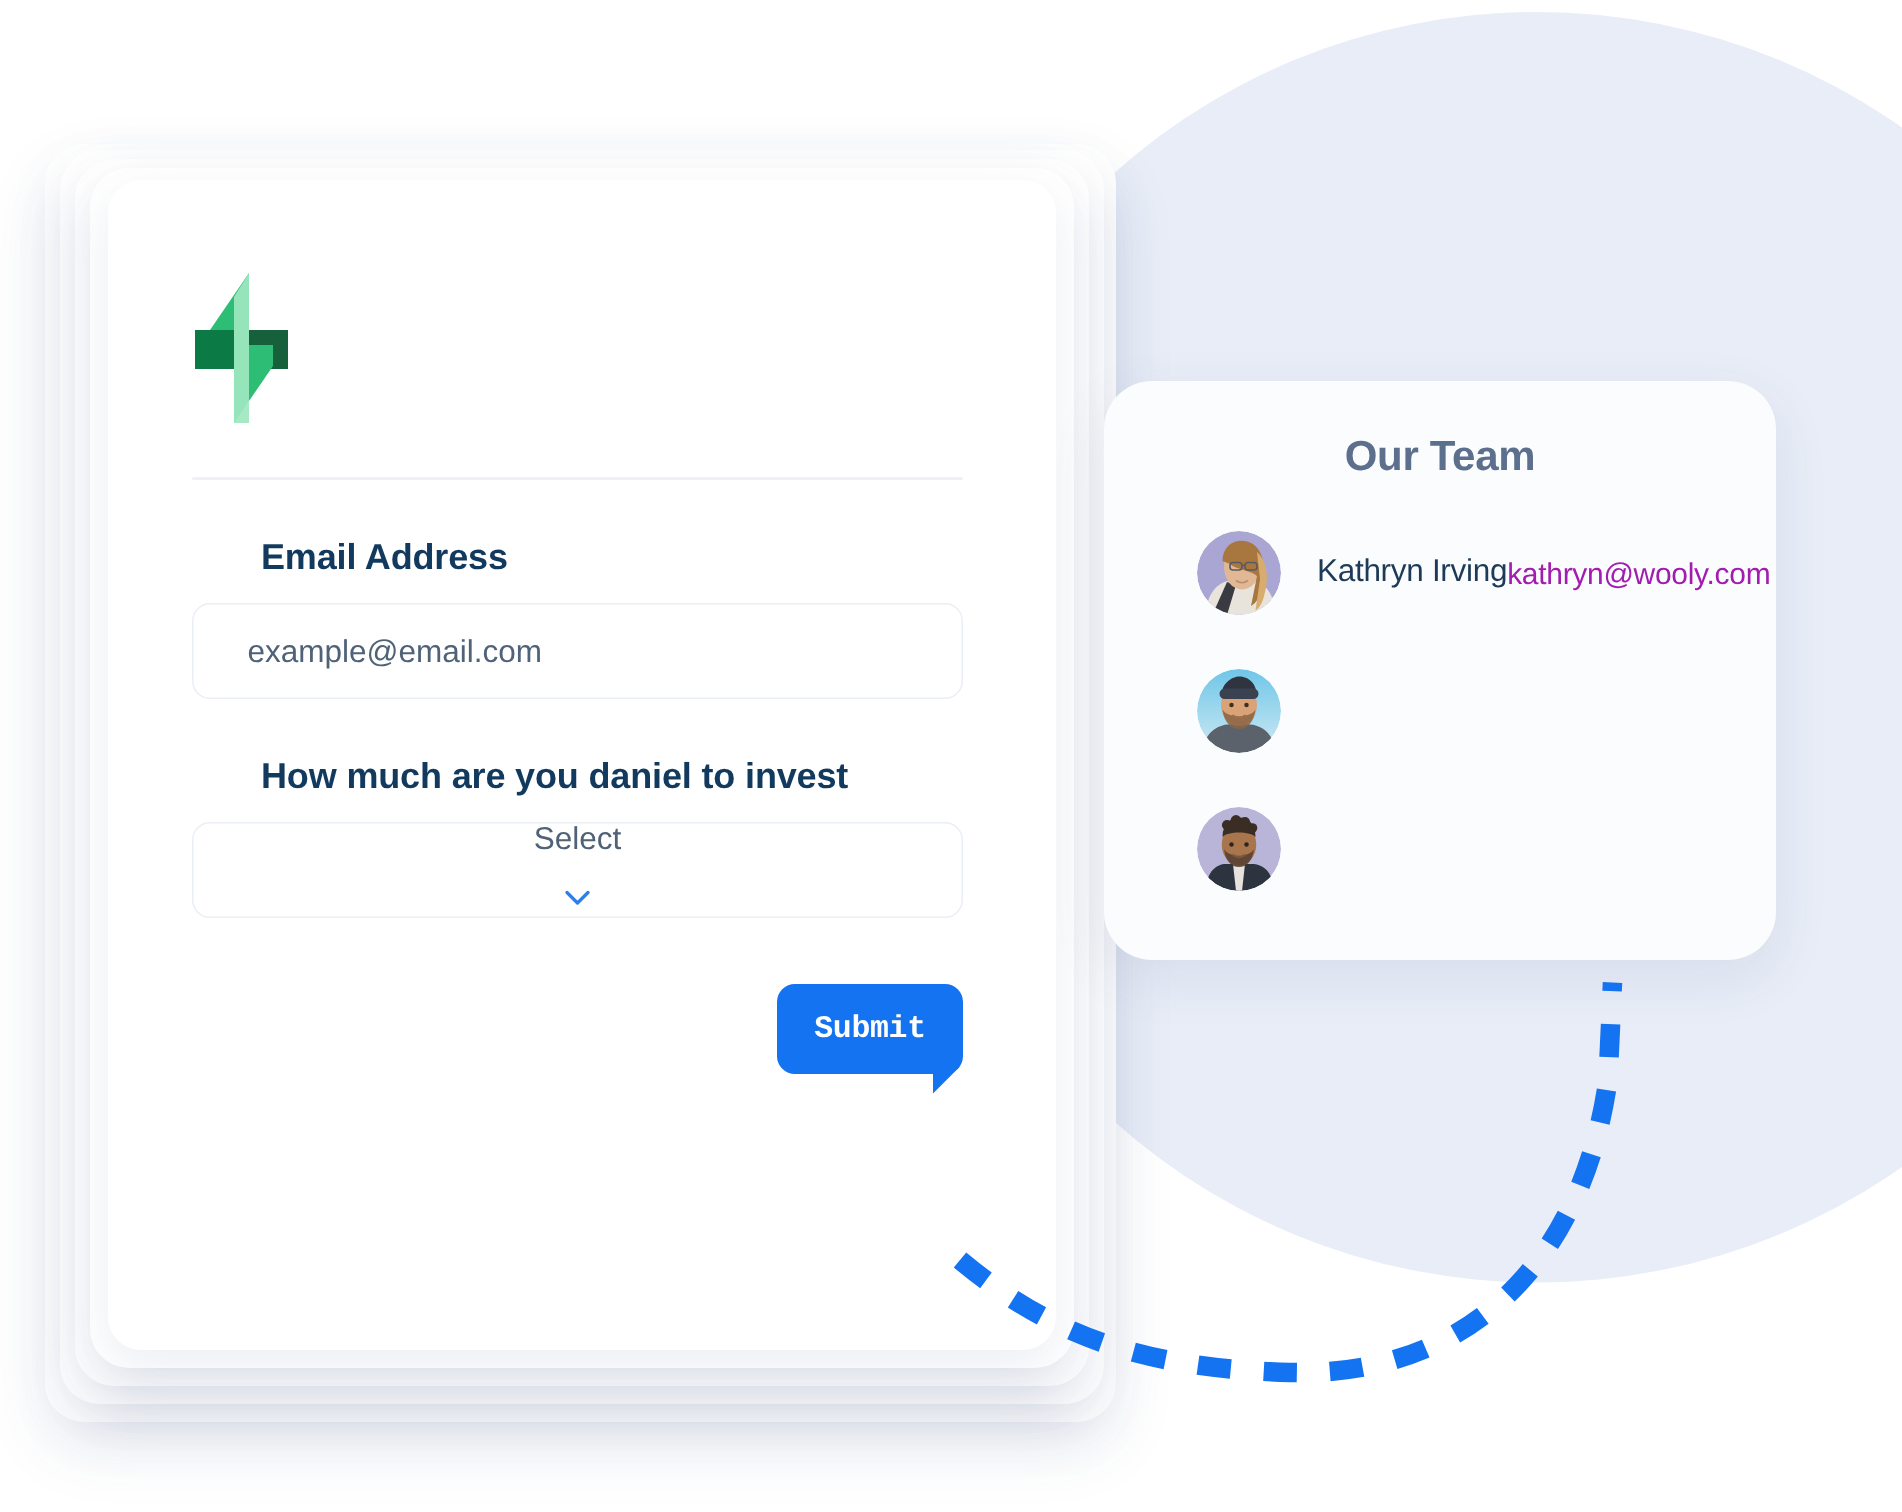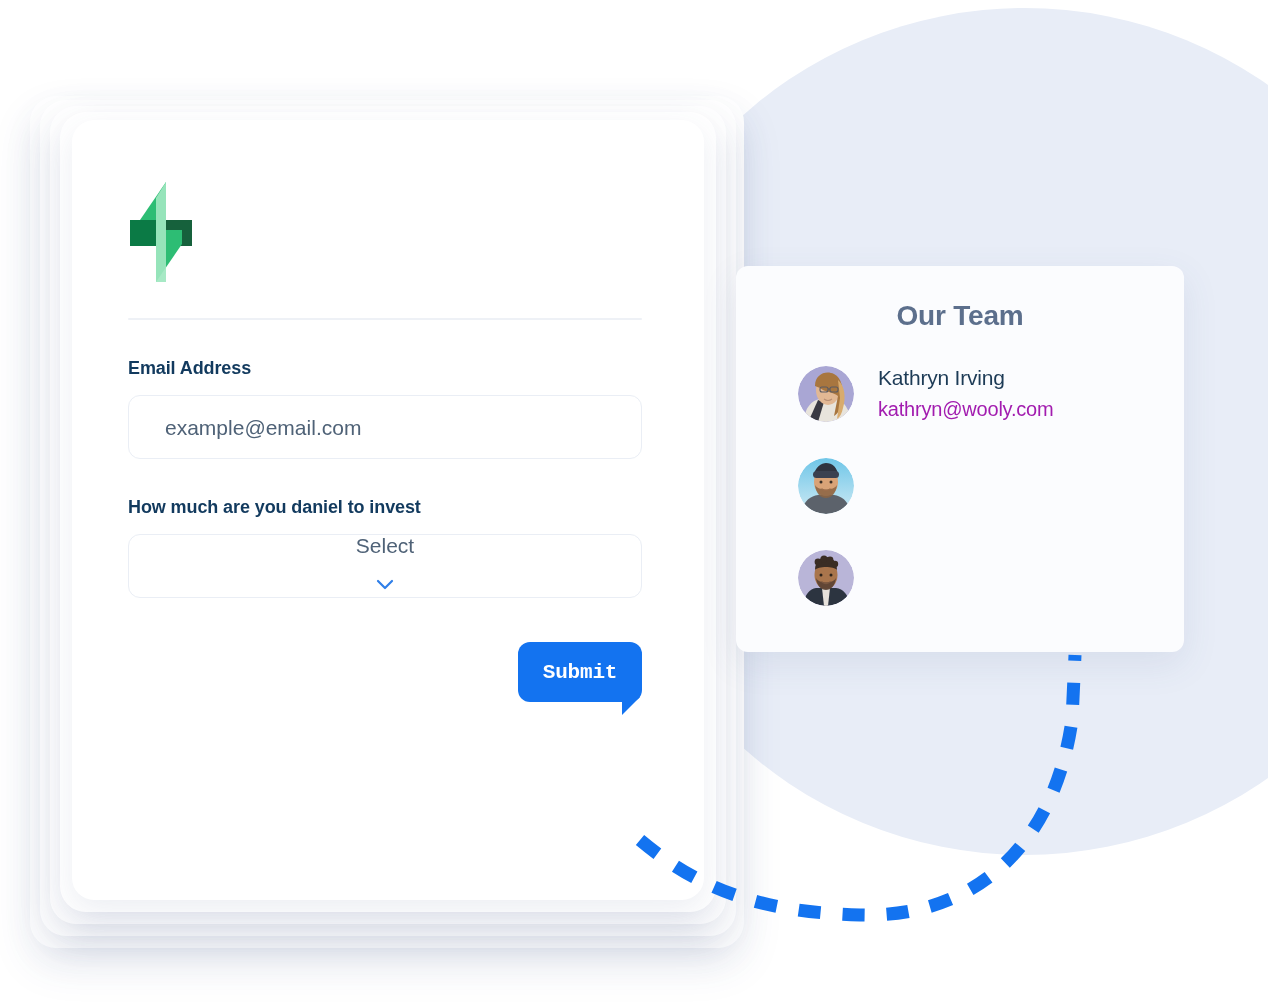--- a/index.html
+++ b/index.html
@@ -96,24 +96,25 @@
     margin-top: 36px;
     width: 514px;
     height: 2px;
     background: #eef1f6;
     border-radius: 1px;
   }
 
   .field-block { margin-top: 38px; }
 
   .field-label {
-    font-size: 18px;
+    font-size: 24px;
     font-weight: bold;
     color: #123a5e;
     letter-spacing: -0.1px;
+    margin-left: 46px;
   }
 
   .field-control {
     margin-top: 16px;
     width: 514px;
     height: 64px;
     border: 1.5px solid #eaeef5;
     border-radius: 12px;
     background: #ffffff;
     display: flex;
@@ -162,25 +163,25 @@
     width: 0; height: 0;
     border-left: 18px solid #1373f0;
     border-bottom: 18px solid transparent;
     z-index: 1;
   }
 
   
   .team-card {
     position: absolute;
     left: 736px;
-    top: 266px;
+    top: 254px;
     width: 448px;
     height: 386px;
     background: #fbfcfe;
-    border-radius: 12px;
+    border-radius: 32px;
     z-index: 3;
     box-shadow: 0 12px 36px rgba(70,90,140,0.10);
     padding: 34px 0 0 0;
   }
   .team-title {
     text-align: center;
     font-size: 28px;
     font-weight: bold;
     color: #5c6f8c;
     letter-spacing: -0.2px;
@@ -193,21 +194,21 @@
     margin-bottom: 28px;
   }
   .avatar {
     width: 56px; height: 56px;
     border-radius: 50%;
     overflow: hidden;
     flex: 0 0 auto;
     margin-right: 24px;
     position: relative;
   }
-  .member-text { display: flex; flex-direction: column; justify-content: flex-start; }
+  .member-text { display: flex; flex-direction: row; justify-content: flex-start; }
   .member-name {
     font-size: 21px;
     color: #1d3b56;
     line-height: 1.35;
     letter-spacing: -0.2px;
   }
   .member-email {
     font-size: 20px;
     color: #a21caf;
     line-height: 1.45;

